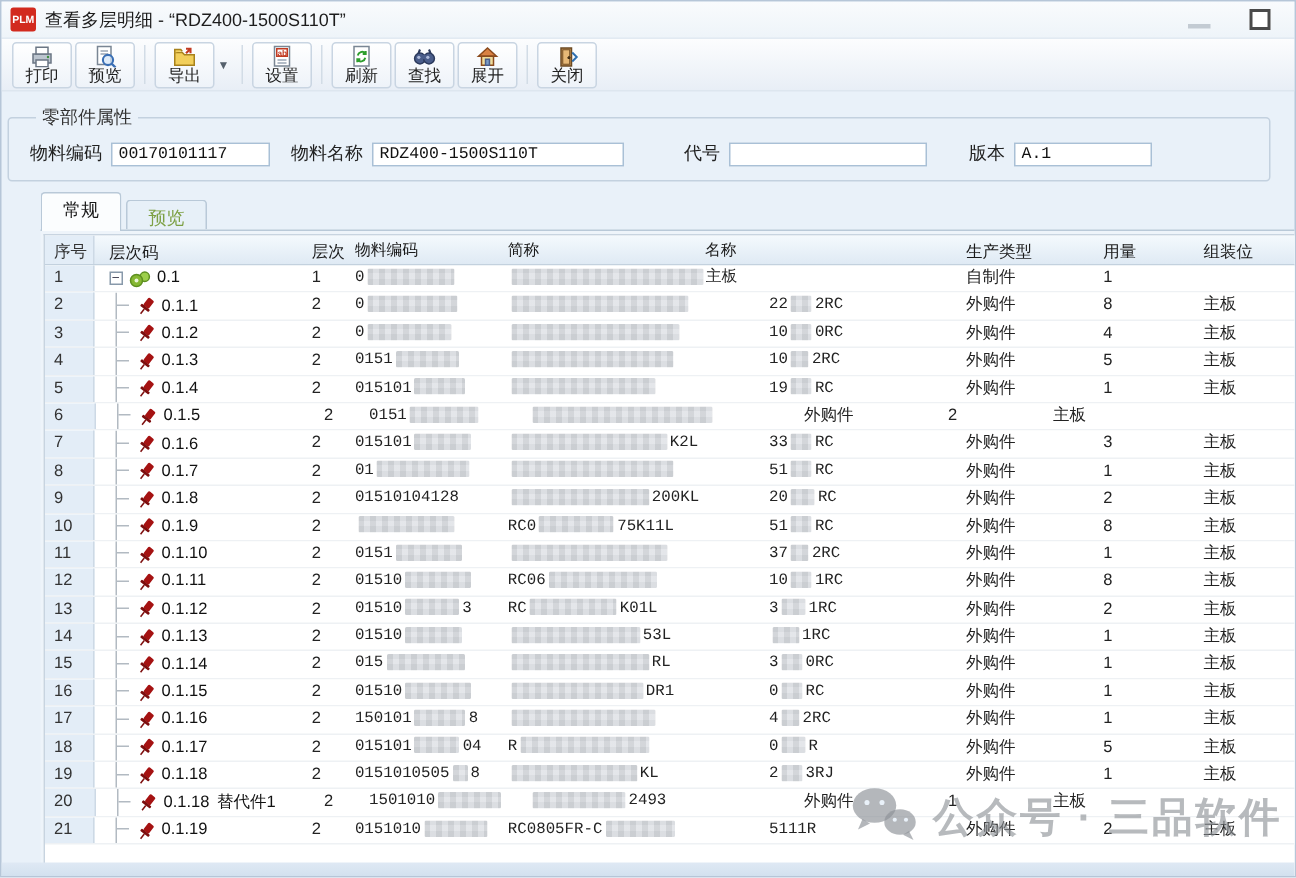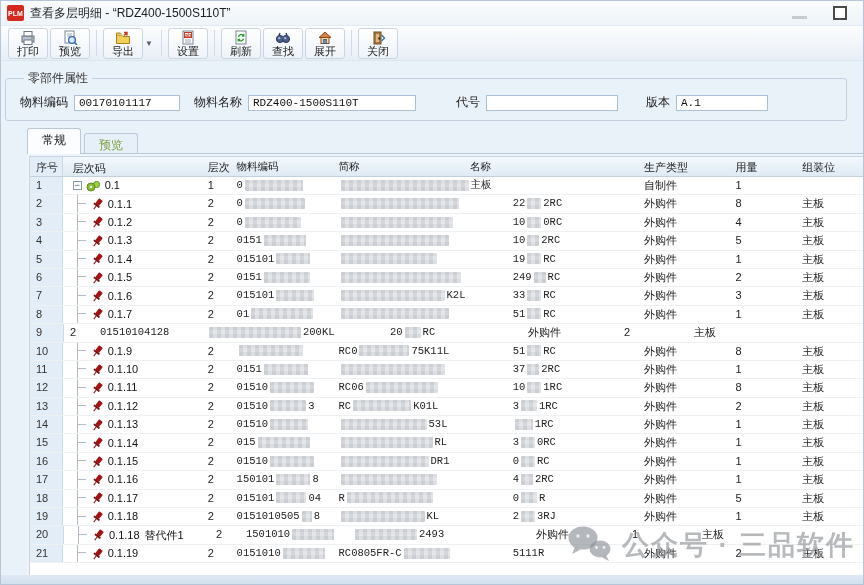--- a/index.html
+++ b/index.html
@@ -381,21 +381,20 @@
                     <rect x="3" y="7.2" width="7" height="1.9" rx="0.6" fill="#7d0d0d"></rect>
                     <rect x="6.1" y="9.1" width="1" height="4" fill="#7d0d0d"></rect>
                   </g>
                 </svg>
               </span>
               <span class="code-text">0.1.5</span>
             </div>
             <div class="td c-lvl">2</div>
             <div class="td c-mat"><span>0151</span><span class="cz" style="width: 46px;"></span></div>
             <div class="td c-name"><span class="cz" style="width: 120px;"></span></div>
-            <div class="td c-abbr"><span>249</span><span class="cz" style="width: 12px;"></span><span>RC</span></div>
             <div class="td c-type">外购件</div>
             <div class="td c-qty">2</div>
             <div class="td c-pos">主板</div>
           </div>
           <div class="tr">
             <div class="td c-seq">7</div>
             <div class="td c-code">
               <div class="trunk"></div>
               <span class="node-ic">
                 <svg width="13" height="14" viewBox="0 0 13 14">
@@ -434,20 +433,33 @@
             <div class="td c-lvl">2</div>
             <div class="td c-mat"><span>01</span><span class="cz" style="width: 62px;"></span></div>
             <div class="td c-name"><span class="cz" style="width: 108px;"></span></div>
             <div class="td c-abbr"><span>51</span><span class="cz" style="width: 14px;"></span><span>RC</span></div>
             <div class="td c-type">外购件</div>
             <div class="td c-qty">1</div>
             <div class="td c-pos">主板</div>
           </div>
           <div class="tr">
             <div class="td c-seq">9</div>
+            <div class="td c-code">
+              <div class="trunk"></div>
+              <span class="node-ic">
+                <svg width="13" height="14" viewBox="0 0 13 14">
+                  <g transform="rotate(38 6 7)">
+                    <rect x="4.2" y="1" width="4.6" height="6.4" rx="0.9" fill="#a51212"></rect>
+                    <rect x="3" y="7.2" width="7" height="1.9" rx="0.6" fill="#7d0d0d"></rect>
+                    <rect x="6.1" y="9.1" width="1" height="4" fill="#7d0d0d"></rect>
+                  </g>
+                </svg>
+              </span>
+              <span class="code-text">0.1.8</span>
+            </div>
             <div class="td c-lvl">2</div>
             <div class="td c-mat"><span>01510104128</span></div>
             <div class="td c-name"><span class="cz" style="width: 92px;"></span><span>200KL</span></div>
             <div class="td c-abbr"><span>20</span><span class="cz" style="width: 16px;"></span><span>RC</span></div>
             <div class="td c-type">外购件</div>
             <div class="td c-qty">2</div>
             <div class="td c-pos">主板</div>
           </div>
           <div class="tr">
             <div class="td c-seq">10</div>

